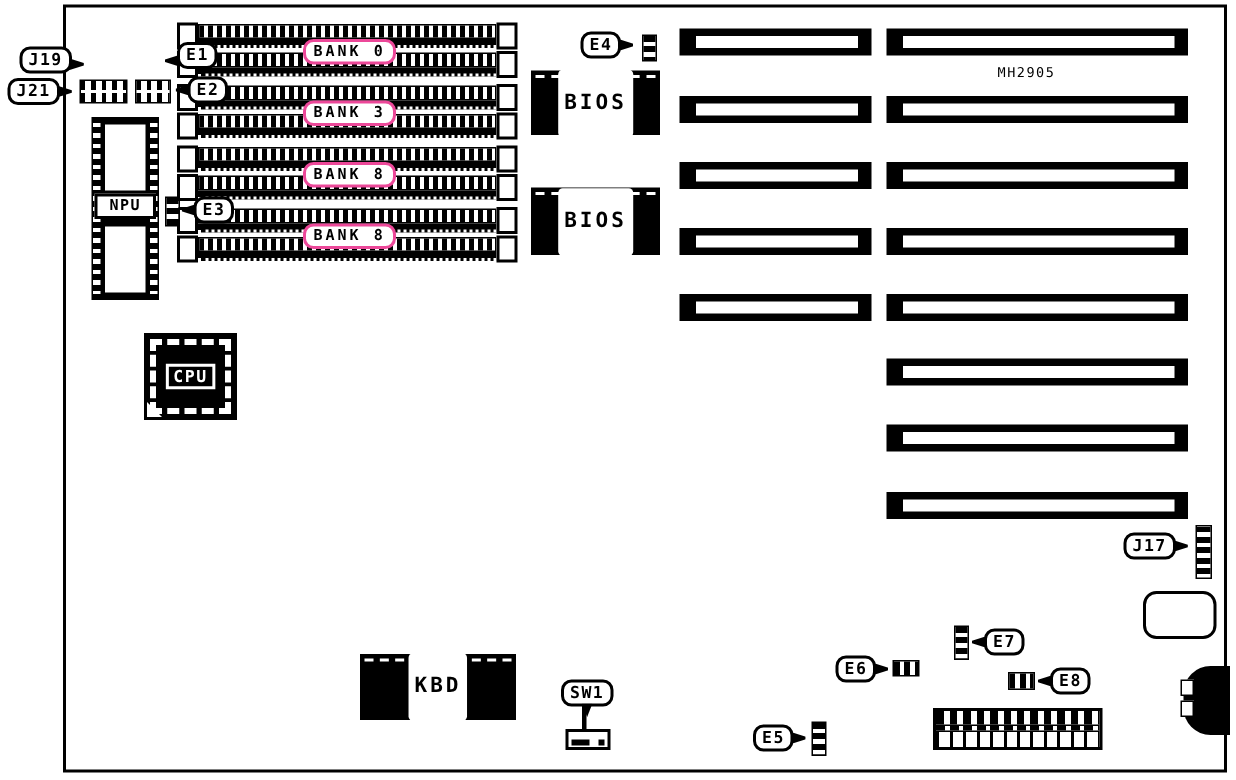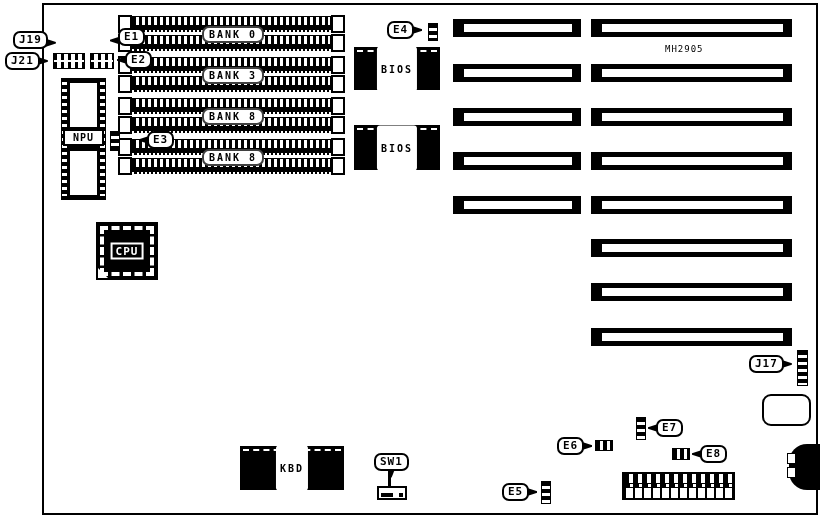--- a/index.html
+++ b/index.html
@@ -11,42 +11,42 @@
   
   .simm{left:118px;width:227px;height:15px;}
   .simm::before,.simm::after{content:"";position:absolute;top:-1px;width:10px;height:14px;
       background:#fff;border:2px solid #000;}
   .simm::before{left:0;}
   .simm::after{right:0;}
   .simm .teeth{position:absolute;left:14px;right:14px;top:0;height:8px;border:1px solid #000;
       background:repeating-linear-gradient(90deg,#000 0 3px,#fff 3px 6px);}
   .simm .bar{position:absolute;left:14px;right:14px;top:10px;height:4px;background:#000;
       border-bottom:2px dotted #fff;}
-  .bank-label{left:202px;z-index:6;background:#fff;border:2px solid #404040;border-radius:7px;
+  .bank-label{left:202px;z-index:6;background:#fff;border:2px solid #ec4899;border-radius:7px;
       font-weight:bold;font-size:10px;letter-spacing:2px;line-height:13px;padding:0 5px;white-space:nowrap;}
   
   .co{z-index:20;background:#fff;border:2px solid #000;border-radius:7px;padding:0 4px;
       font-weight:bold;font-size:11px;letter-spacing:1px;line-height:14px;white-space:nowrap;}
   .t-r,.t-l,.t-b{position:absolute;background:#000;}
   .t-r{right:-10px;top:50%;margin-top:-5px;width:10px;height:10px;
       clip-path:polygon(0 10%,100% 42%,100% 58%,0 90%);}
   .t-l{left:-10px;top:50%;margin-top:-5px;width:10px;height:10px;
       clip-path:polygon(100% 10%,0 42%,0 58%,100% 90%);}
   .t-b{bottom:-9px;left:50%;margin-left:-5px;width:10px;height:9px;
       clip-path:polygon(15% 0,50% 100%,85% 0);}
   
   .jv{background:repeating-linear-gradient(180deg,#000 0 4px,#fff 4px 7px);border:1px solid #000;}
   .jh{background:repeating-linear-gradient(90deg,#000 0 4px,#fff 4px 7px);border:1px solid #000;}
   .jgrid{border:1px solid #000;background:repeating-linear-gradient(90deg,#000 0 3px,#fff 3px 7px);}
   .jgrid::after{content:"";position:absolute;left:0;right:0;top:6px;height:2px;background:#fff;}
   
   .chip{background:#000;}
   .chip-dash::before{content:"";position:absolute;left:3px;right:3px;top:3px;border-top:2px dashed #fff;}
   .chip-tag{position:absolute;left:50%;top:50%;transform:translate(-50%,-50%);background:#fff;
-      color:#000;font-weight:bold;font-size:10px;letter-spacing:2px;line-height:13px;
+      color:#000;font-weight:bold;font-size:14px;letter-spacing:2px;line-height:13px;
       padding:16px 4px;border-radius:3px;white-space:nowrap;}
   
   .npu-pins{position:absolute;top:4px;bottom:4px;width:5px;
       background:repeating-linear-gradient(180deg,#fff 0 3px,#000 3px 7px);}
   .npu-win{position:absolute;left:9px;right:9px;background:#fff;}
   .npu-tag{position:absolute;left:2px;right:2px;top:51px;background:#fff;border:2px solid #000;
       text-align:center;font-weight:bold;font-size:10px;letter-spacing:1px;line-height:13px;}
   
   .cpu-sock{position:absolute;left:4px;right:4px;top:4px;bottom:4px;border:4px dashed #fff;}
   .cpu-tag{position:absolute;left:50%;top:50%;transform:translate(-50%,-50%);background:#000;
@@ -132,21 +132,21 @@
   <div class="abs jv" style="left:541px;top:481px;width:8px;height:21px"></div>
   <div class="abs jh" style="left:595px;top:440px;width:16px;height:9px"></div>
   <div class="abs jv" style="left:636px;top:417px;width:8px;height:21px"></div>
   <div class="abs jh" style="left:672px;top:448px;width:16px;height:10px"></div>
   <div class="abs jv" style="left:797px;top:350px;width:9px;height:34px"></div>
 
   <div class="abs co" style="left:13px;top:31px"><span>J19</span><span class="t-r" style="top:70%"></span></div>
   <div class="abs co" style="left:5px;top:52px"><span>J21</span><span class="t-r"></span></div>
   <div class="abs co" style="left:118px;top:28px"><span>E1</span><span class="t-l" style="top:75%"></span></div>
   <div class="abs co" style="left:125px;top:51px"><span>E2</span><span class="t-l"></span></div>
-  <div class="abs co" style="left:147px;top:131px"><span>E3</span><span class="t-l"></span></div>
+  <div class="abs co" style="left:129px;top:131px"><span>E3</span><span class="t-l"></span></div>
   <div class="abs co" style="left:387px;top:21px"><span>E4</span><span class="t-r"></span></div>
   <div class="abs co" style="left:502px;top:483px"><span>E5</span><span class="t-r"></span></div>
   <div class="abs co" style="left:557px;top:437px"><span>E6</span><span class="t-r"></span></div>
   <div class="abs co" style="left:656px;top:419px"><span>E7</span><span class="t-l"></span></div>
   <div class="abs co" style="left:700px;top:445px"><span>E8</span><span class="t-l"></span></div>
   <div class="abs co" style="left:749px;top:355px"><span>J17</span><span class="t-r"></span></div>
   <div class="abs co" style="left:374px;top:453px"><span>SW1</span><span class="t-b"></span></div>
 
   <div class="abs sw-stem"></div>
   <div class="abs sw"></div>
@@ -165,21 +165,21 @@
     <div class="npu-tag">NPU</div>
   </div>
 
   <div class="abs chip chip-dash" style="left:354px;top:47px;width:86px;height:43px">
     <div class="chip-tag">BIOS</div>
   </div>
   <div class="abs chip chip-dash" style="left:354px;top:125px;width:86px;height:45px">
     <div class="chip-tag">BIOS</div>
   </div>
 
-  <div class="abs chip chip-dash" style="left:240px;top:446px;width:104px;height:44px">
+  <div class="abs chip chip-dash" style="left:240px;top:436px;width:104px;height:44px">
     <div class="chip-tag">KBD</div>
   </div>
 
   <div class="abs slot" style="left:453px;top:19px;width:128px;height:18px"></div>
   <div class="abs slot" style="left:453px;top:64px;width:128px;height:18px"></div>
   <div class="abs slot" style="left:453px;top:108px;width:128px;height:18px"></div>
   <div class="abs slot" style="left:453px;top:152px;width:128px;height:18px"></div>
   <div class="abs slot" style="left:453px;top:196px;width:128px;height:18px"></div>
 
   <div class="abs slot" style="left:591px;top:19px;width:201px;height:18px"></div>

